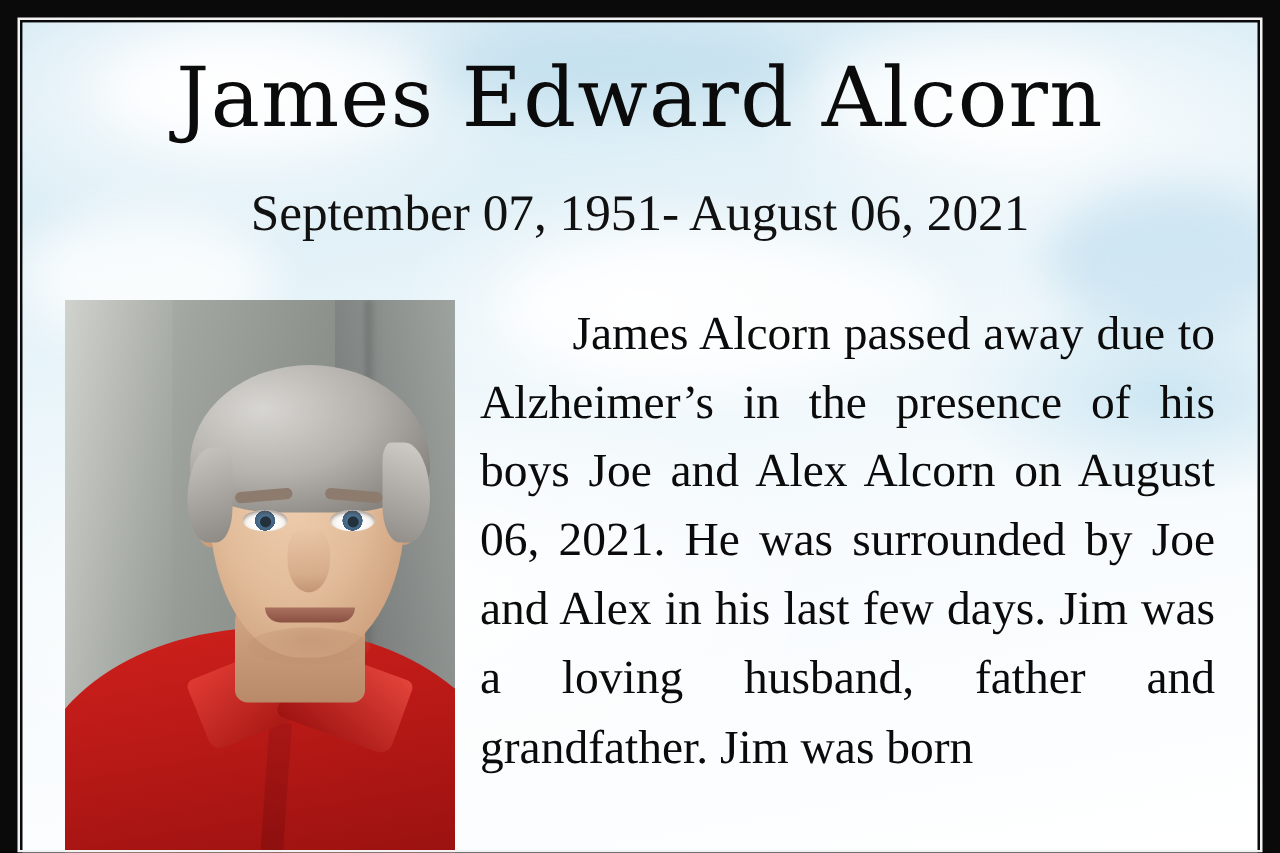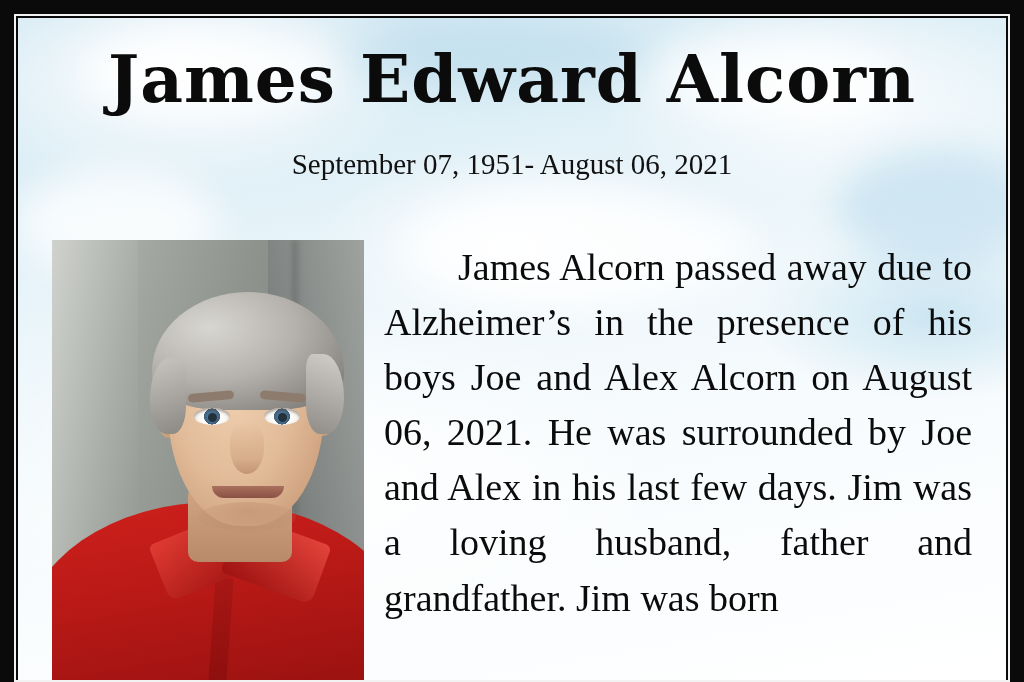--- a/index.html
+++ b/index.html
@@ -64,36 +64,36 @@
   .w5 { left: 0px;   top: 150px; width: 200px; height: 110px; }
   .w6 { left: 380px; top: 170px; width: 360px; height: 120px; }
 
   .title {
     position: absolute;
     left: 0;
     right: 0;
     top: 46px;
     text-align: center;
     font-family: "DejaVu Serif", "Liberation Serif", serif;
-    font-weight: bold;
+    font-weight: normal;
     font-size: 66px;
     line-height: 1;
     letter-spacing: 1px;
     color: #0b0b0b;
     z-index: 3;
   }
 
   .dates {
     position: absolute;
     left: 0;
     right: 0;
     top: 150px;
     text-align: center;
     font-family: "Liberation Serif", serif;
-    font-size: 29px;
+    font-size: 41px;
     line-height: 1;
     color: #111;
     z-index: 3;
   }
 
   .content-row {
     position: absolute;
     left: 52px;
     right: 52px;
     top: 240px;

